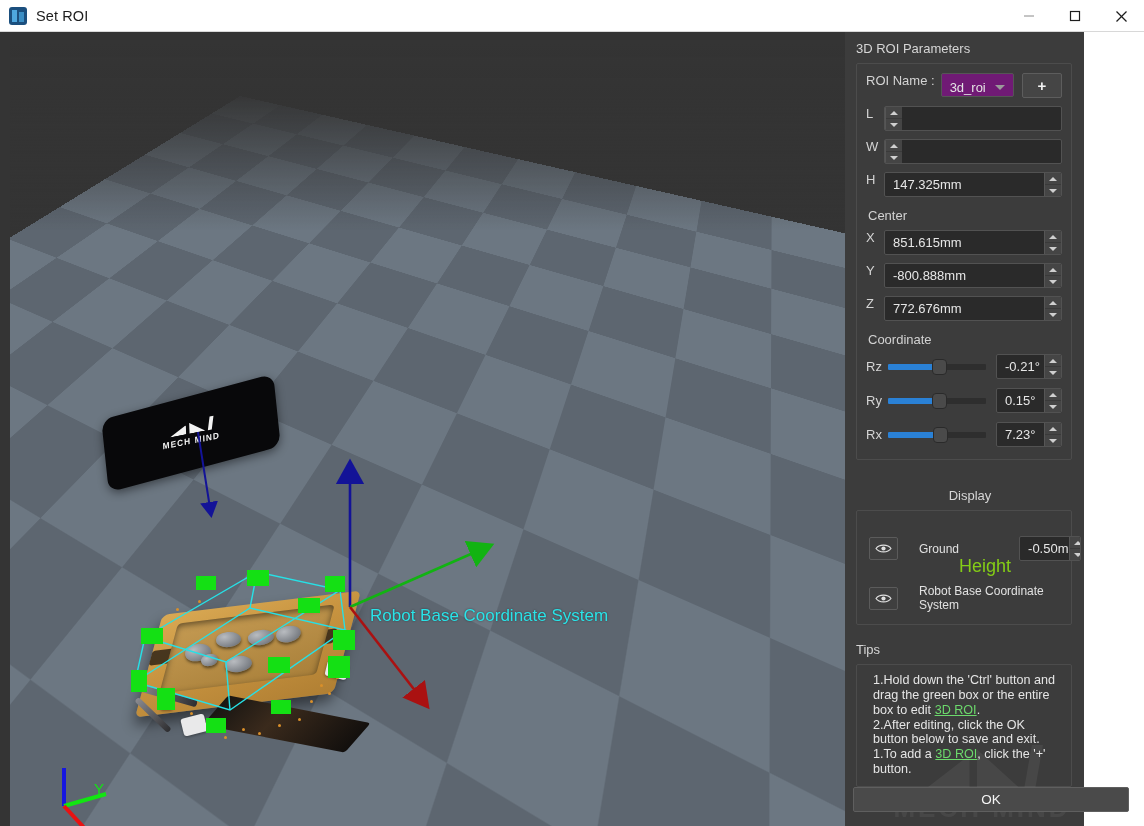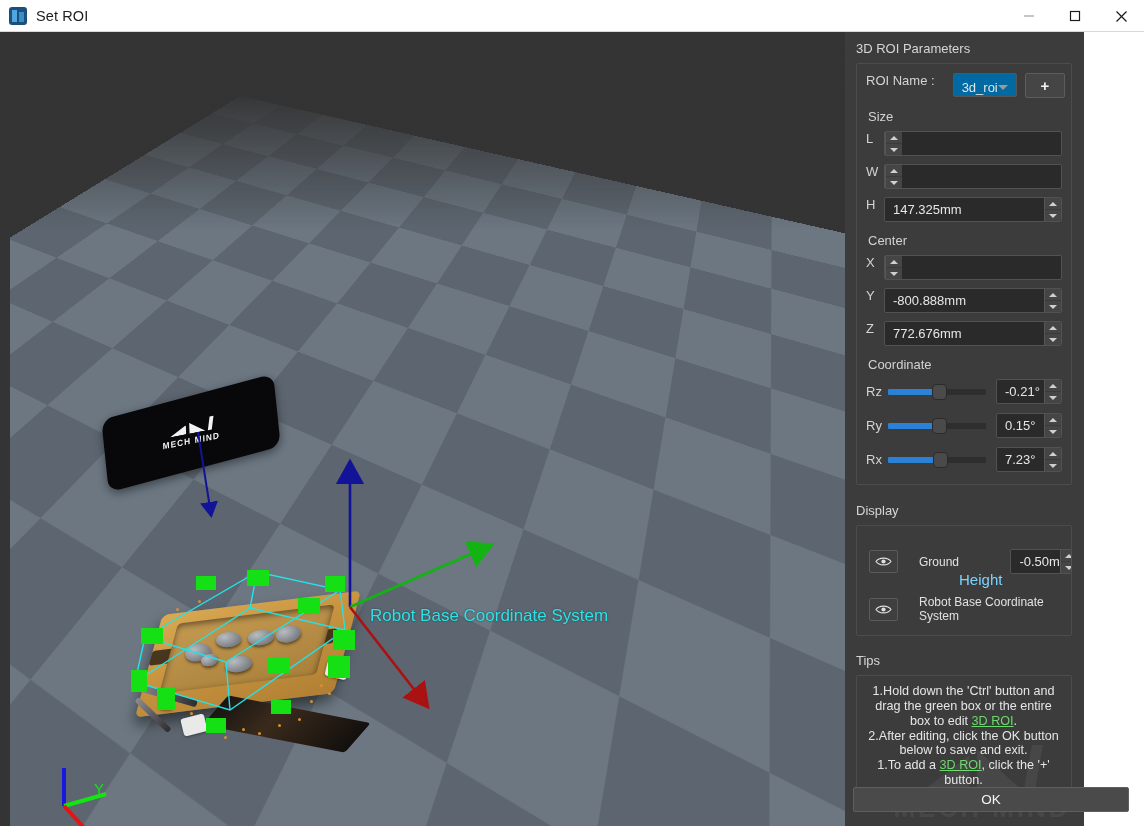--- a/index.html
+++ b/index.html
@@ -263,27 +263,27 @@
   }
   .grp-label {
     color: #d2d2d2; font-size: 13px;
     margin: 11px 0 7px 2px;
   }
 
   
   .combo {
     flex: 1;
     height: 24px;
-    background: #0369a1;
+    background: #701a75;
     border: 1px solid #555;
     border-radius: 2px;
     display: flex; align-items: center;
     padding: 4px 6px 0 8px;
     position: relative;
-    margin-left: 18px;
+    margin-left: 6px;
   }
   .combo-val { color: #e4e4e4; font-size: 13px; flex: 1; }
   .combo-arrow {
     width: 0; height: 0;
     border-left: 5px solid transparent;
     border-right: 5px solid transparent;
     border-top: 5px solid #9a9a9a;
     margin-right: 2px;
   }
   .plus-btn {
@@ -374,35 +374,34 @@
     border: 1px solid #5b5b5b;
     border-radius: 2px;
     display: flex; align-items: center; justify-content: center;
     flex: none;
     margin-left: 3px;
   }
   .disp-text {
     color: #e1e1e1; font-size: 12px;
     margin-left: 21px;
   }
-  .height-label { color: #7dd3fc; font-size: 15px; margin-left: auto; margin-top: 36px; }
+  .height-label { color: #84cc16; font-size: 18px; margin-left: auto; margin-top: 36px; }
   .height-field {
     width: 62px; flex: none; margin-left: 8px;
     height: 25px;
   }
 
   
   .tips-box {
     margin: 0 12px 0 11px;
     border: 1px solid #4c4c4c;
     border-radius: 2px;
-    padding: 8px 9px 9px 8px;
+    padding: 8px 9px 9px 16px;
     color: #e5e5e5; font-size: 12.6px;
     line-height: 1.18;
-    text-align: center;
   }
   .tips-box .ln { margin: 0; }
   .lnk {
     color: #6cd96c;
     text-decoration: underline;
   }
 
   .ok-btn {
     position: absolute;
     left: 853px; top: 787px;
@@ -576,21 +575,20 @@
 
         <div class="row">
           <div class="row-label">ROI Name :</div>
           <div class="combo">
             <div class="combo-val">3d_roi</div>
             <div class="combo-arrow"></div>
           </div>
           <div class="plus-btn">+</div>
         </div>
 
-        <div class="grp-label">Size</div>
 
         <div class="row">
           <div class="axis-label">L</div>
           <div class="spinfield">
             <div class="spin-btns">
               <div class="spin-up">
                   <div class="tri-up"></div>
                 </div>
               <div class="spin-dn">
                   <div class="tri-dn"></div>
@@ -626,20 +624,21 @@
                 </div>
             </div>
           </div>
         </div>
 
         <div class="grp-label">Center</div>
 
         <div class="row">
           <div class="axis-label">X</div>
           <div class="spinfield">
+            <div class="val">851.615mm</div>
             <div class="spin-btns">
               <div class="spin-up">
                   <div class="tri-up"></div>
                 </div>
               <div class="spin-dn">
                   <div class="tri-dn"></div>
                 </div>
             </div>
           </div>
         </div>
@@ -731,21 +730,21 @@
                 </div>
               <div class="spin-dn">
                   <div class="tri-dn"></div>
                 </div>
             </div>
           </div>
         </div>
 
       </div>
 
-      <div class="section-title" style="margin-top:18px;">Display</div>
+      <div class="section-title" style="margin-top:28px;text-align:center;">Display</div>
       <div class="group-box">
         <div class="disp-row">
           <div class="eye-btn">
             <svg width="17" height="11" viewBox="0 0 17 11">
               <path d="M1 5.5 C4 1, 13 1, 16 5.5 C13 10, 4 10, 1 5.5 Z" fill="none" stroke="#e0e0e0" stroke-width="1.1"></path>
               <circle cx="8.5" cy="5.5" r="2.1" fill="#e0e0e0"></circle>
             </svg>
           </div>
           <div class="disp-text">Ground</div>
           <div class="height-label">Height</div>

